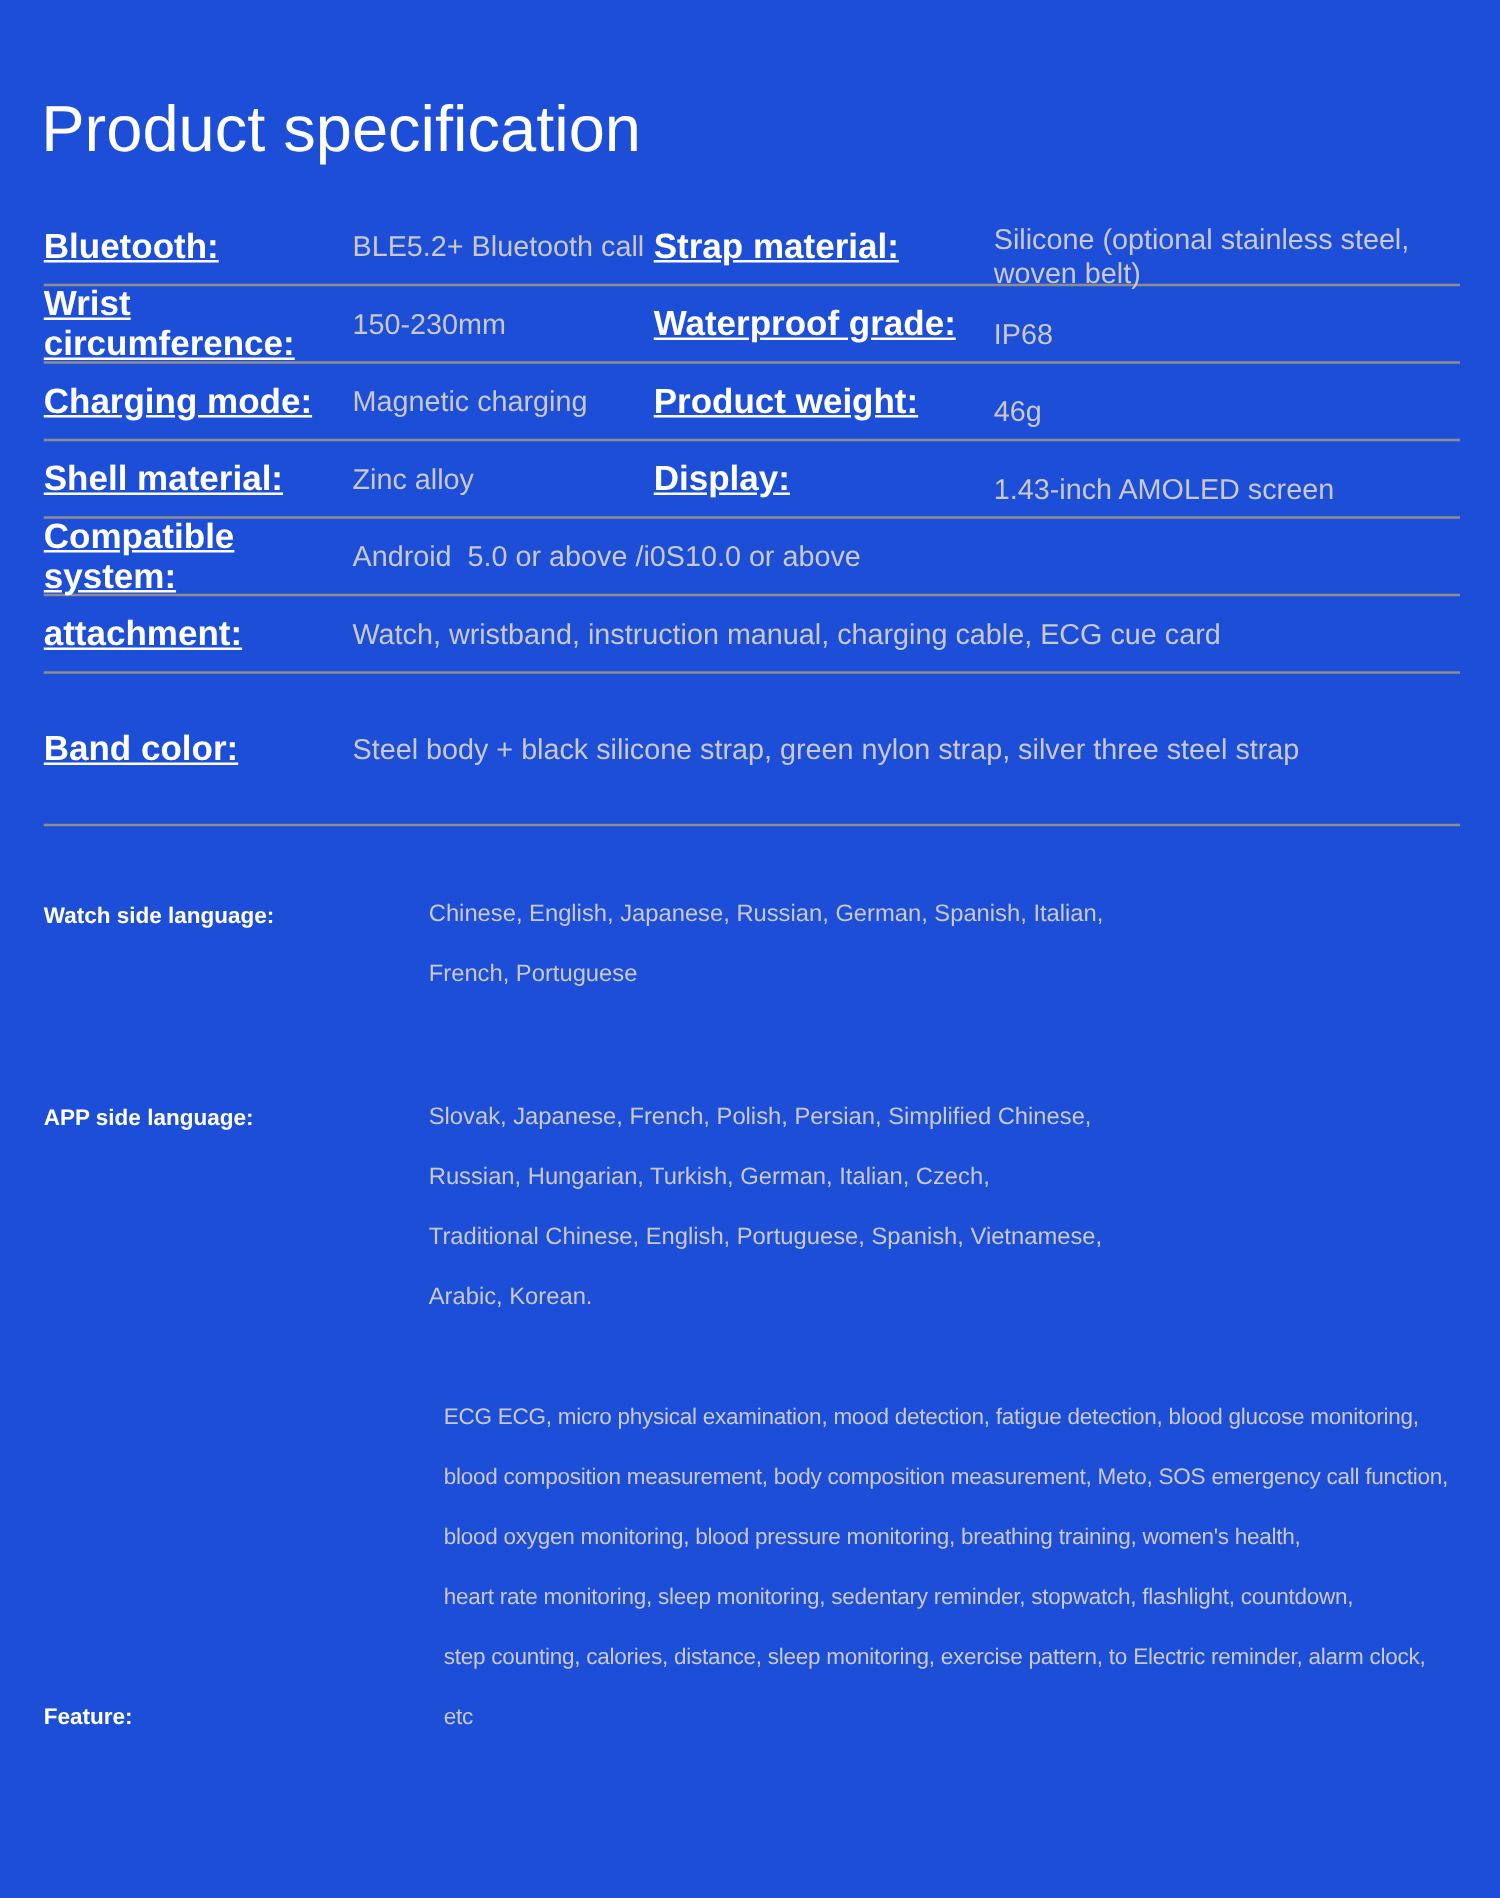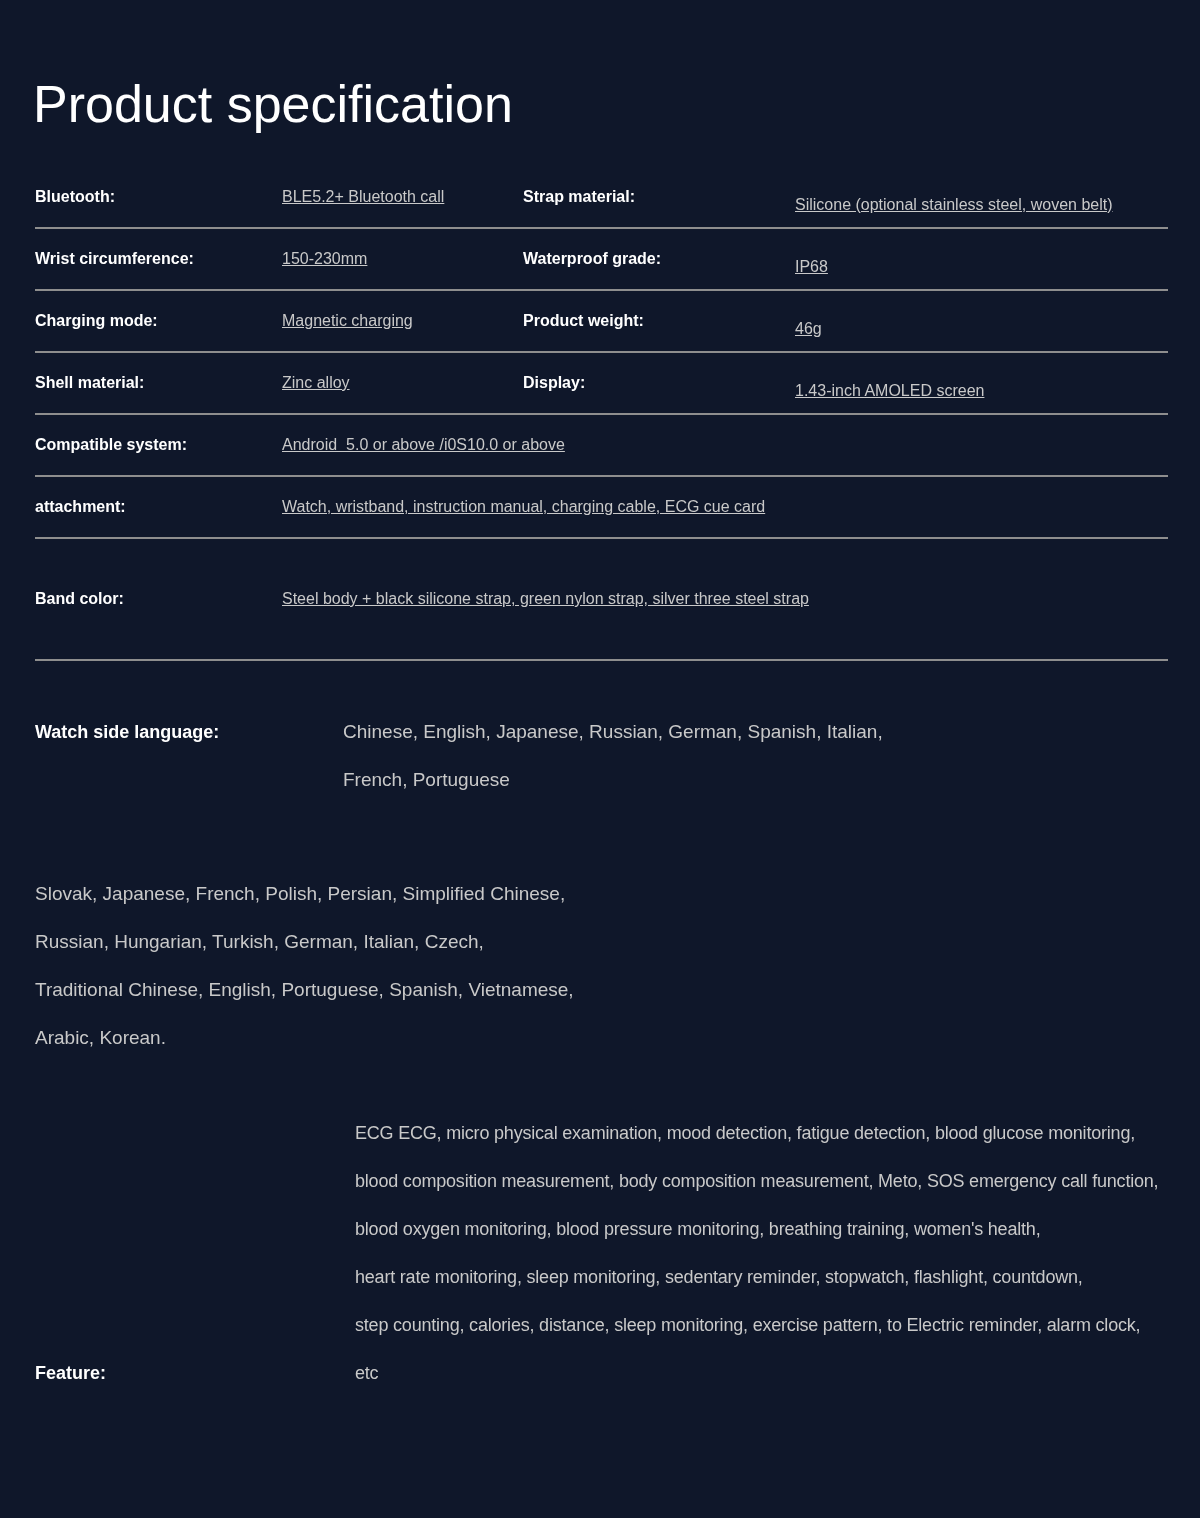--- a/index.html
+++ b/index.html
@@ -1,20 +1,20 @@
 <!DOCTYPE html>
 <html><head>
 <meta charset="utf-8">
 <style>
   html, body { margin: 0; padding: 0; background: #000; }
   .page {
     position: relative;
     width: 1200px;
     height: 1518px;
-    background: #0f172a;
+    background: #1d4ed8;
     font-family: "Liberation Sans", sans-serif;
     color: #ffffff;
     overflow: hidden;
     box-sizing: border-box;
     padding: 0 32px 0 35px;
   }
   .title {
     font-size: 52px;
     font-weight: 400;
     line-height: 60px;
@@ -26,31 +26,31 @@
   .spec-table { margin-top: 33px; }
   .spec-row {
     display: flex;
     align-items: center;
     height: 62px;
     box-sizing: border-box;
     border-bottom: 2px solid #8e8e8e;
   }
   .spec-row.tall { height: 122px; }
   .lbl {
-    font-size: 16px;
+    font-size: 28px;
     font-weight: 700;
     color: #ffffff;
     flex-shrink: 0;
+    text-decoration: underline;
   }
   .val {
-    font-size: 16px;
+    font-size: 23px;
     font-weight: 400;
     color: #c9c9c9;
     white-space: pre-wrap;
-    text-decoration: underline;
   }
   .c1l { width: 247px; }
   .c1v { width: 241px; }
   .c2l { width: 272px; }
   .c2v { flex: 1; margin-top: 16px; }
   .fullv { flex: 1; }
   .val-lines { flex: 1; }
   .val-lines .val { display: block; line-height: 48px; }
   
   .section { display: flex; align-items: flex-start; }
@@ -133,20 +133,21 @@
 
   <div class="section section-watch">
     <div class="section-label">Watch side language:</div>
     <div class="section-lines">
       <span class="line">Chinese, English, Japanese, Russian, German, Spanish, Italian,</span>
       <span class="line">French, Portuguese</span>
     </div>
   </div>
 
   <div class="section section-app">
+    <div class="section-label">APP side language:</div>
     <div class="section-lines">
       <span class="line">Slovak, Japanese, French, Polish, Persian, Simplified Chinese,</span>
       <span class="line">Russian, Hungarian, Turkish, German, Italian, Czech,</span>
       <span class="line">Traditional Chinese, English, Portuguese, Spanish, Vietnamese,</span>
       <span class="line">Arabic, Korean.</span>
     </div>
   </div>
 
   <div class="section section-feature">
     <div class="section-label">Feature:</div>

